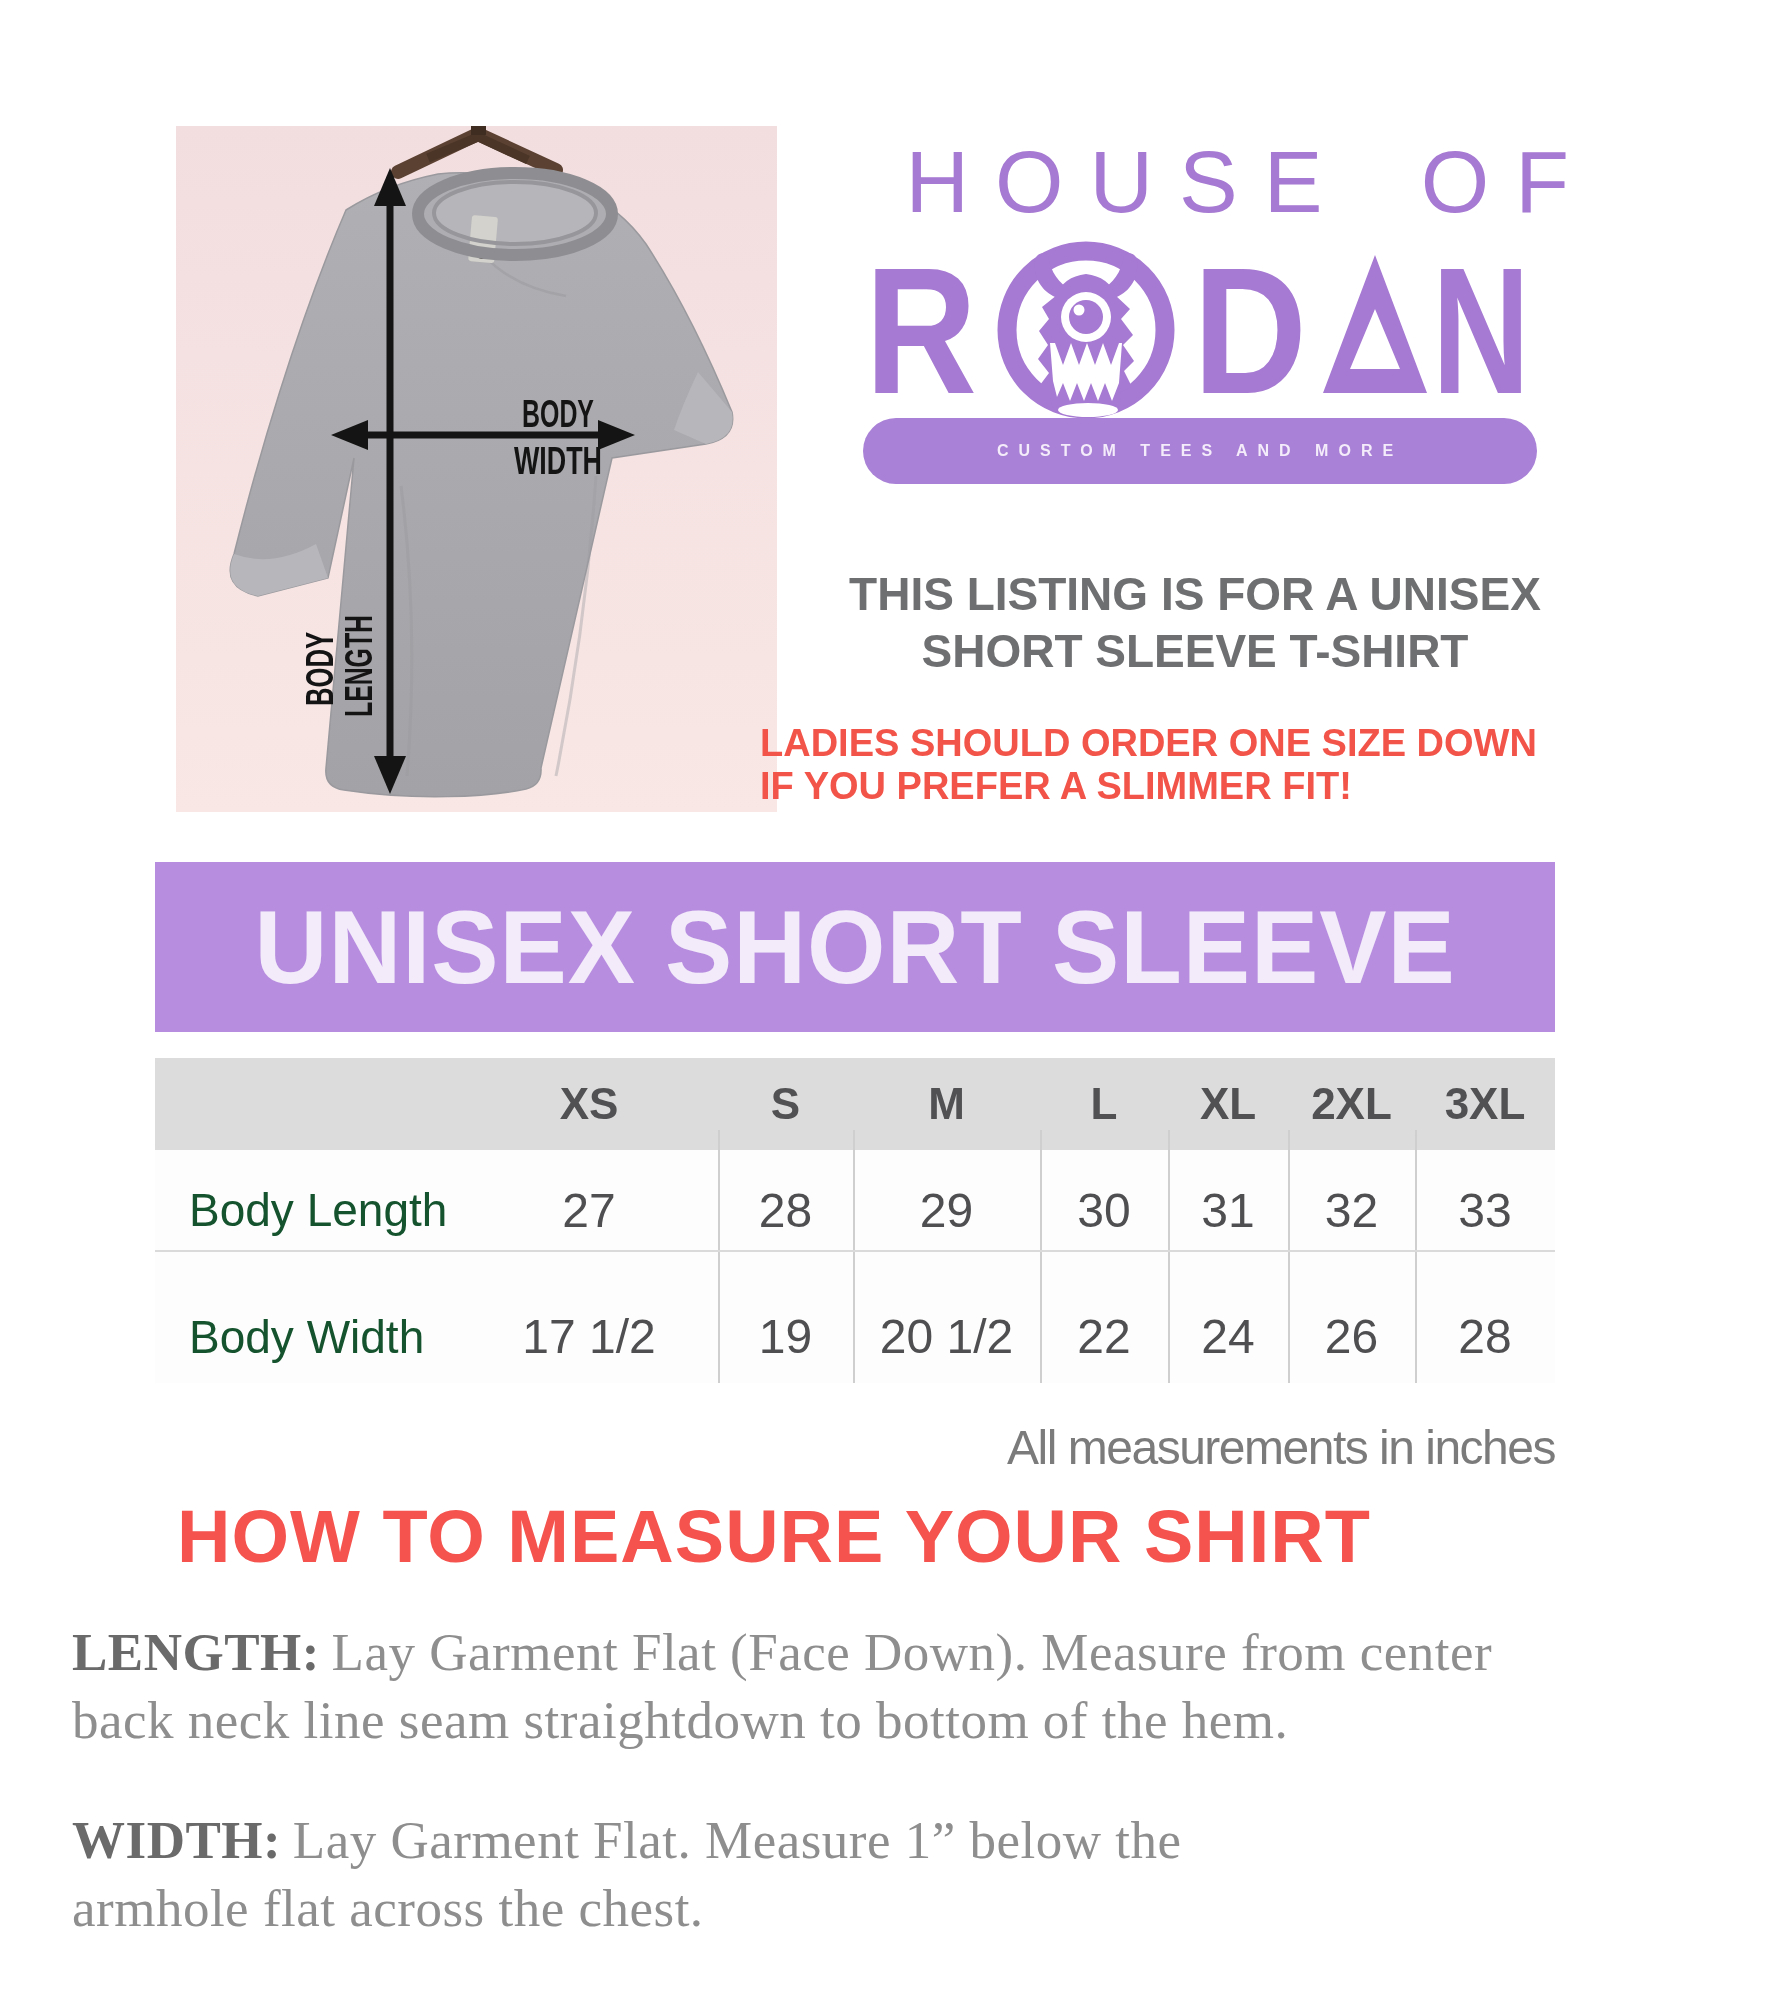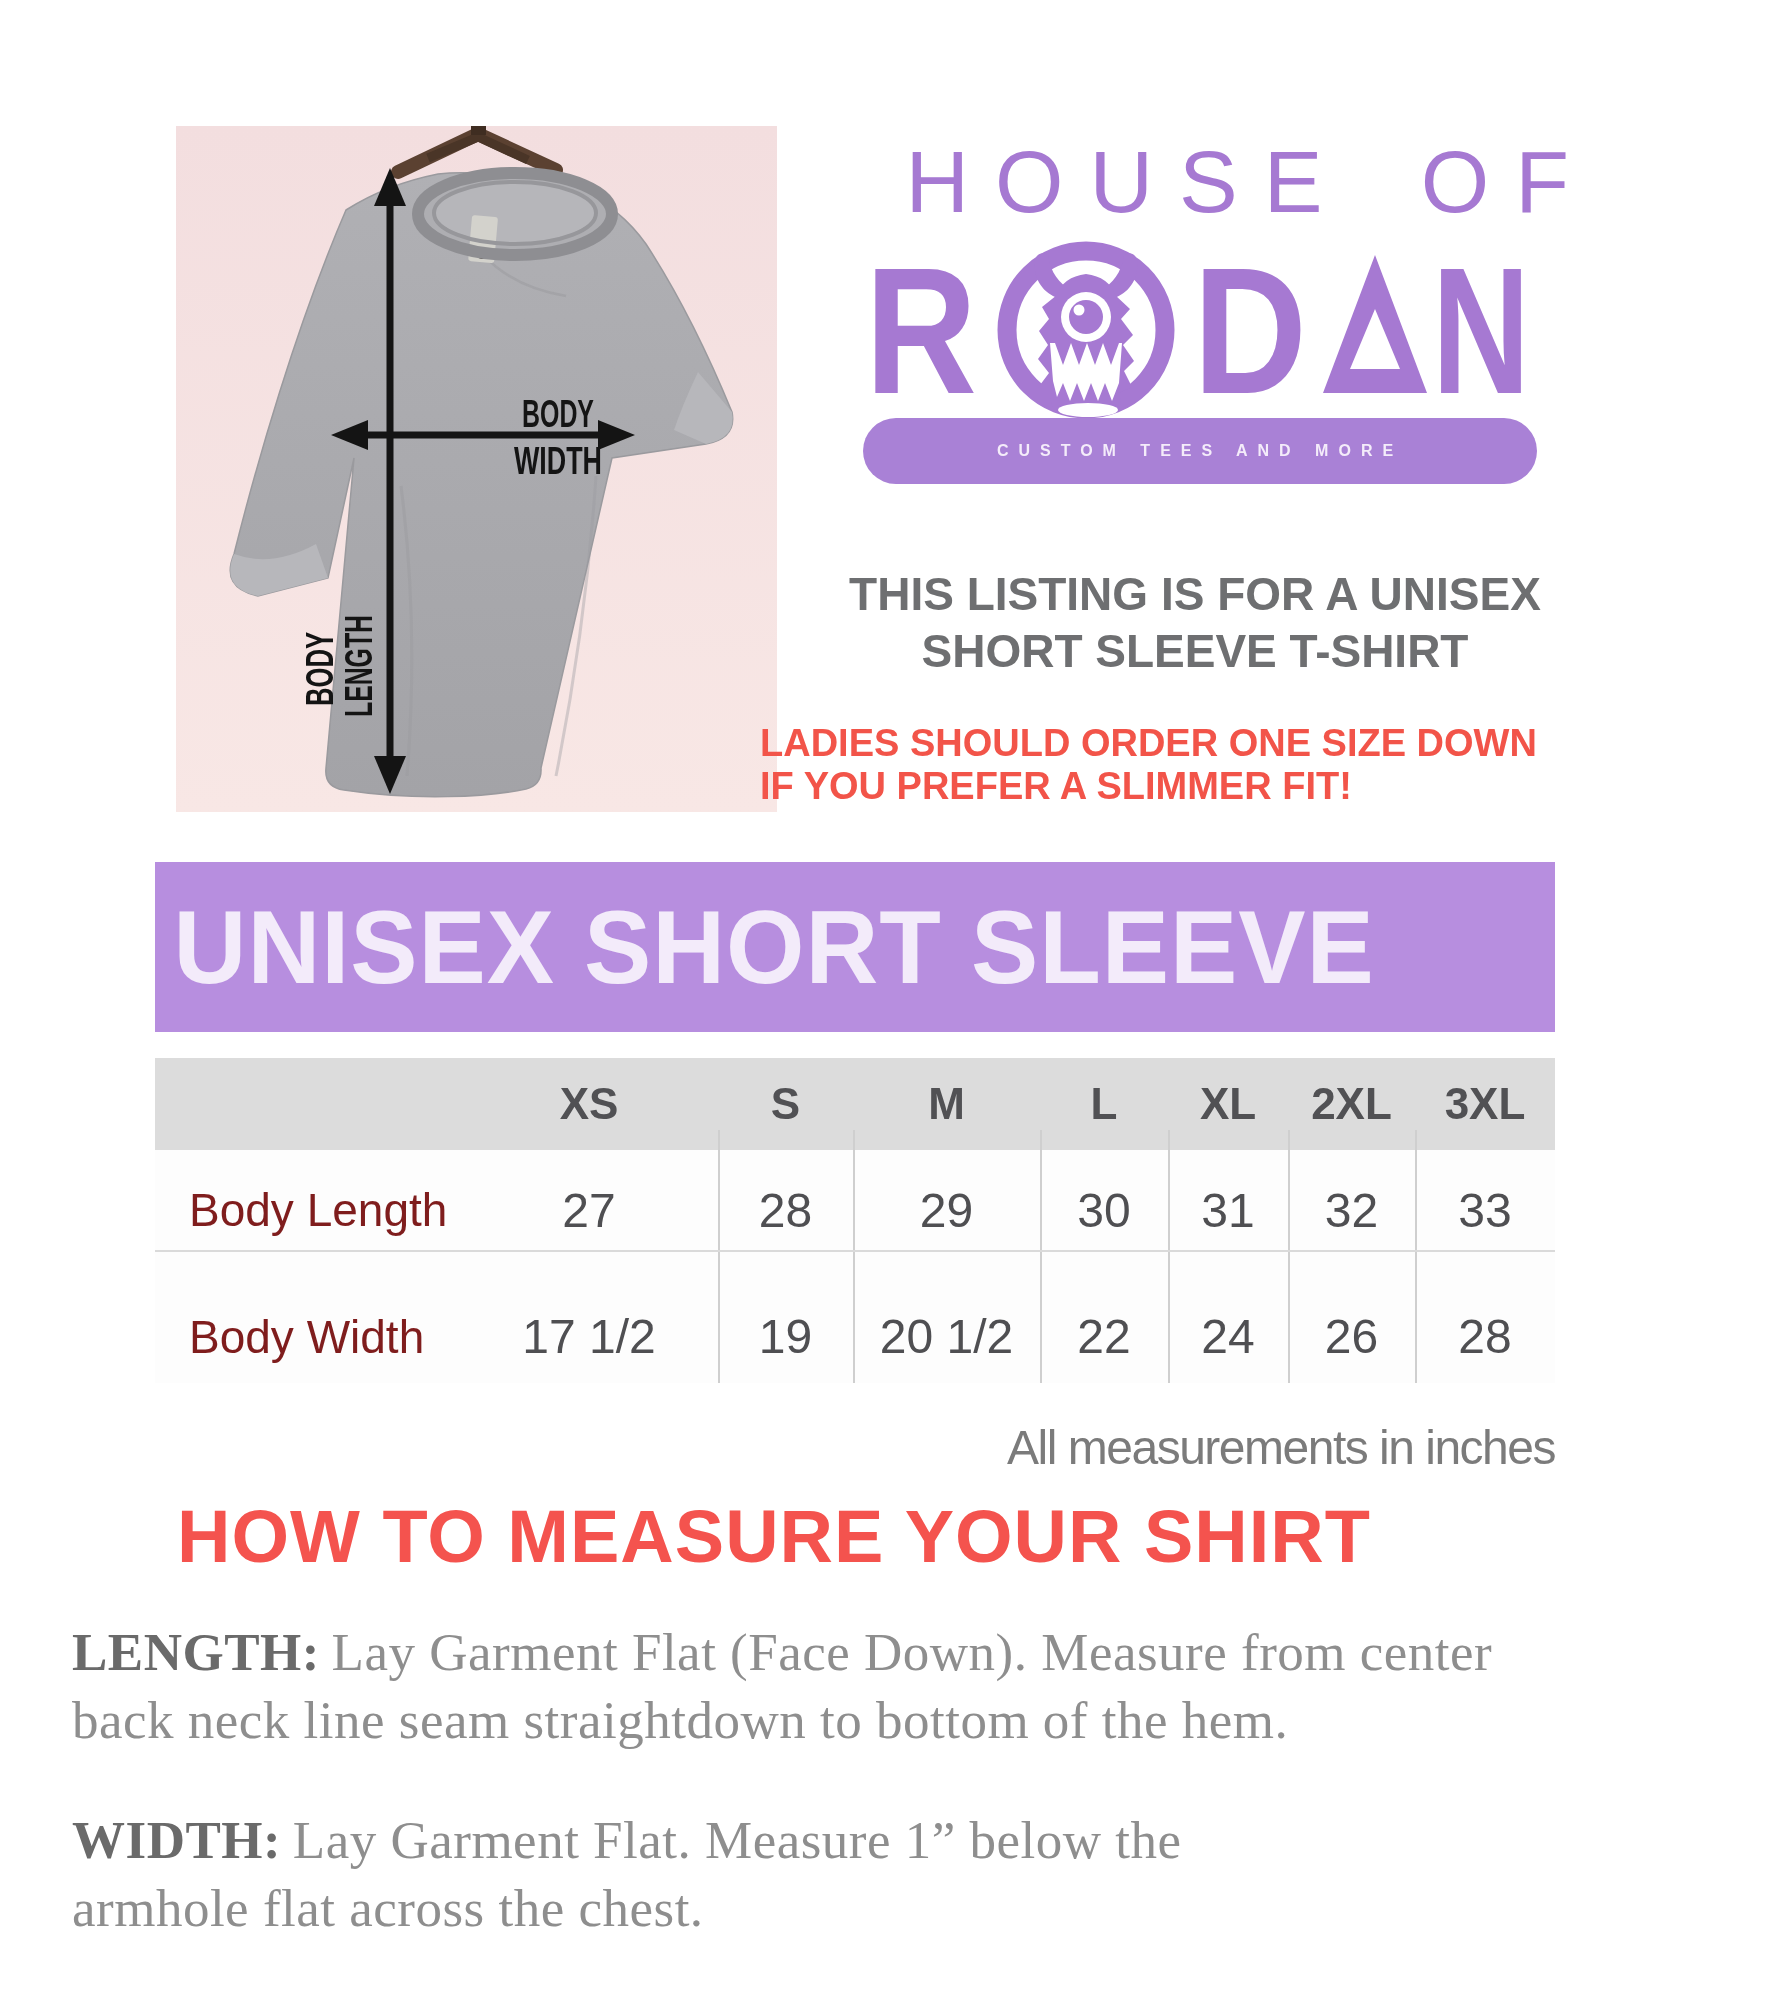--- a/index.html
+++ b/index.html
@@ -19,34 +19,34 @@
         border-radius:34px;display:flex;align-items:center;justify-content:center;}
   .pill span{color:#f4ecfa;font-size:16px;font-weight:bold;letter-spacing:10px;white-space:nowrap;}
 
   .listing{position:absolute;left:795px;top:566px;width:800px;text-align:center;
            font-size:46px;font-weight:bold;color:#6e6f71;line-height:57px;}
   .notice{position:absolute;left:760px;top:722px;width:800px;text-align:left;
           font-size:38px;font-weight:bold;color:#f25449;line-height:43px;}
 
   
   .banner{position:absolute;left:155px;top:862px;width:1400px;height:170px;background:#b78edf;
-          display:flex;align-items:center;}
+          display:flex;align-items:center;justify-content:center;}
   .banner span{font-size:104px;font-weight:bold;color:#f3ebfa;letter-spacing:1px;
                transform:scaleX(0.97);white-space:nowrap;}
 
   
   .table{position:absolute;left:155px;top:1058px;width:1400px;height:325px;background:#fdfdfd;}
   .grid{display:grid;grid-template-columns:305px 258px 135px 187px 128px 120px 127px 140px;
         align-items:center;}
   .thead{height:92px;background:#dcdcdc;}
   .thead .c{text-align:center;font-weight:bold;font-size:44px;color:#515154;}
   .rowA{height:120px;}
   .rowB{height:133px;}
   .trow .c{text-align:center;font-size:48px;color:#4f4f52;}
-  .c.lbl{text-align:left;padding-left:34px;font-size:46px;color:#7f1d1d;}
+  .c.lbl{text-align:left;padding-left:34px;font-size:46px;color:#14532d;}
   .vsep{position:absolute;top:72px;height:253px;width:2px;background:#cfcfcf;}
   .hsep{position:absolute;left:0;top:192px;width:1400px;height:2px;background:#dadada;}
 
   .footnote{position:absolute;top:1420px;left:855px;width:700px;text-align:right;
             font-size:48px;color:#7b7b7b;letter-spacing:-1.5px;}
 
   .measure-head{position:absolute;top:1494px;left:0;width:1548px;text-align:center;
                 font-size:74px;font-weight:bold;color:#f4534e;letter-spacing:1px;}
 
   .para{position:absolute;left:72px;width:1690px;font-family:"Liberation Serif",serif;

